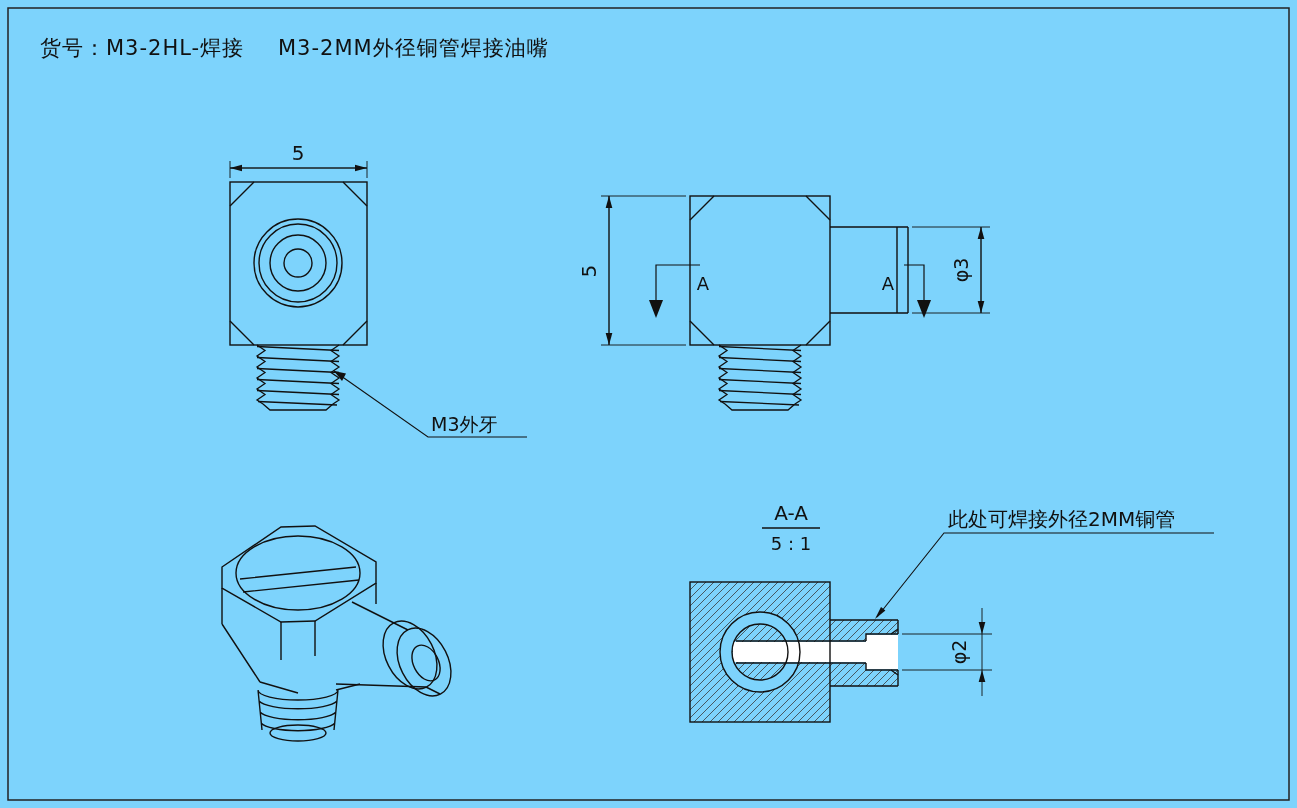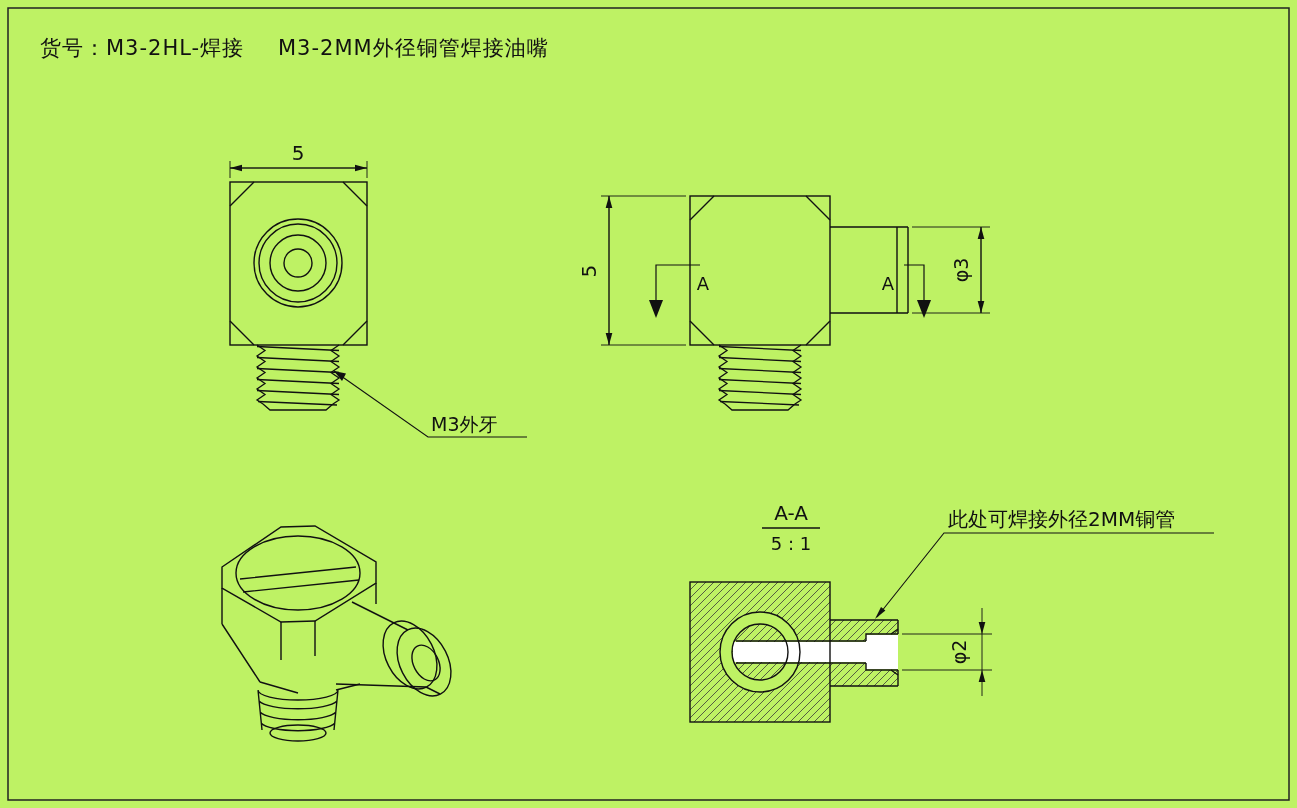--- a/index.html
+++ b/index.html
@@ -1,16 +1,16 @@
 <!DOCTYPE html>
 <html><head>
 <meta charset="utf-8">
 <style>
   html,body{margin:0;padding:0;background:#fff;}
-  .sheet{position:relative;width:1297px;height:808px;background:#bef264;overflow:hidden;}
+  .sheet{position:relative;width:1297px;height:808px;background:#7dd3fc;overflow:hidden;}
   svg{display:block;}
   svg text{font-family:"DejaVu Sans","Liberation Sans",sans-serif;fill:#111;stroke:none;}
   .t21{font-size:21px;letter-spacing:1px;}
   .t20{font-size:20px;}
   .t19{font-size:19px;}
   .t18{font-size:18px;}
   .thin{stroke-width:.9;}
   .obj{stroke-width:1.4;}
 </style>
 </head>

